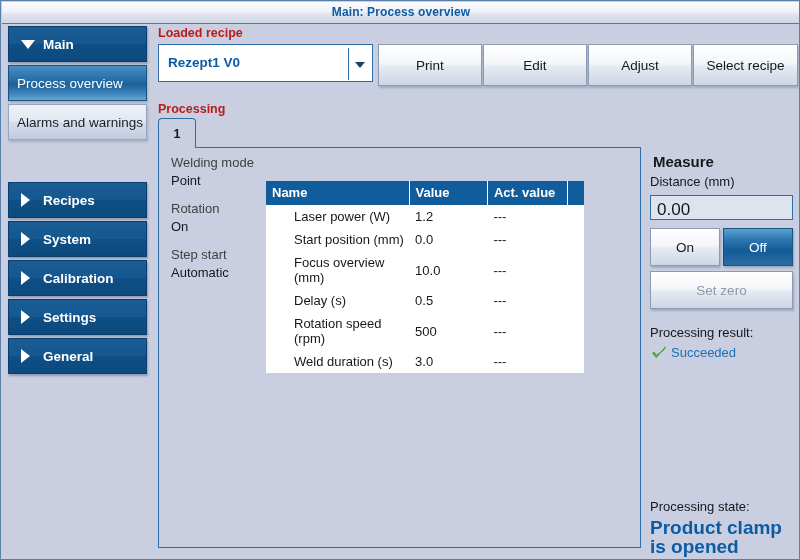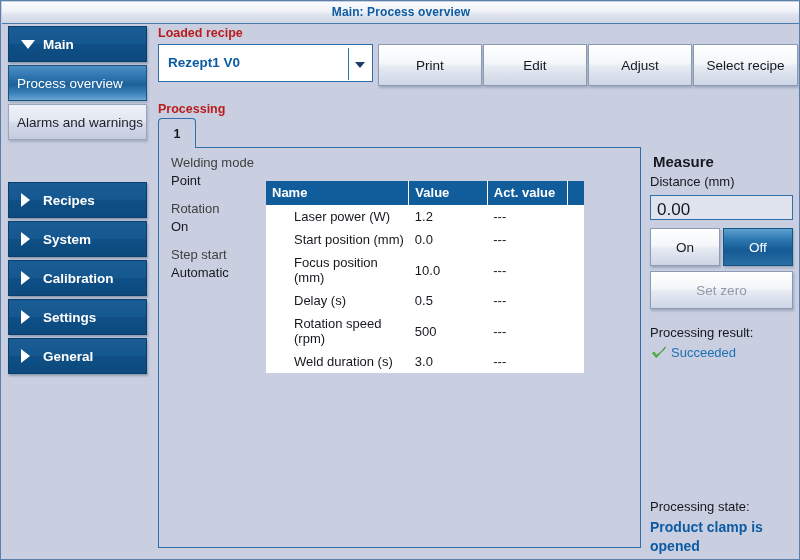--- a/index.html
+++ b/index.html
@@ -310,21 +310,21 @@
   #check-icon {
     position: absolute;
     left: 2px; top: 198px;
     width: 16px; height: 16px;
   }
   #state-label { top: 352px; left: 1px; }
   #state-value {
     position: absolute;
     left: 1px; top: 371px;
     width: 143px;
-    font-size: 14px;
+    font-size: 19px;
     font-weight: bold;
     color: #0d5ba3;
     line-height: 19px;
   }
 </style>
 </head>
 <body>
 
 <div id="app">
 
@@ -412,21 +412,21 @@
               <td>---</td>
               <td></td>
             </tr>
             <tr>
               <td class="cell-name">Start position (mm)</td>
               <td>0.0</td>
               <td>---</td>
               <td></td>
             </tr>
             <tr>
-              <td class="cell-name">Focus position (mm)</td>
+              <td class="cell-name">Focus overview (mm)</td>
               <td>10.0</td>
               <td>---</td>
               <td></td>
             </tr>
             <tr>
               <td class="cell-name">Delay (s)</td>
               <td>0.5</td>
               <td>---</td>
               <td></td>
             </tr>

